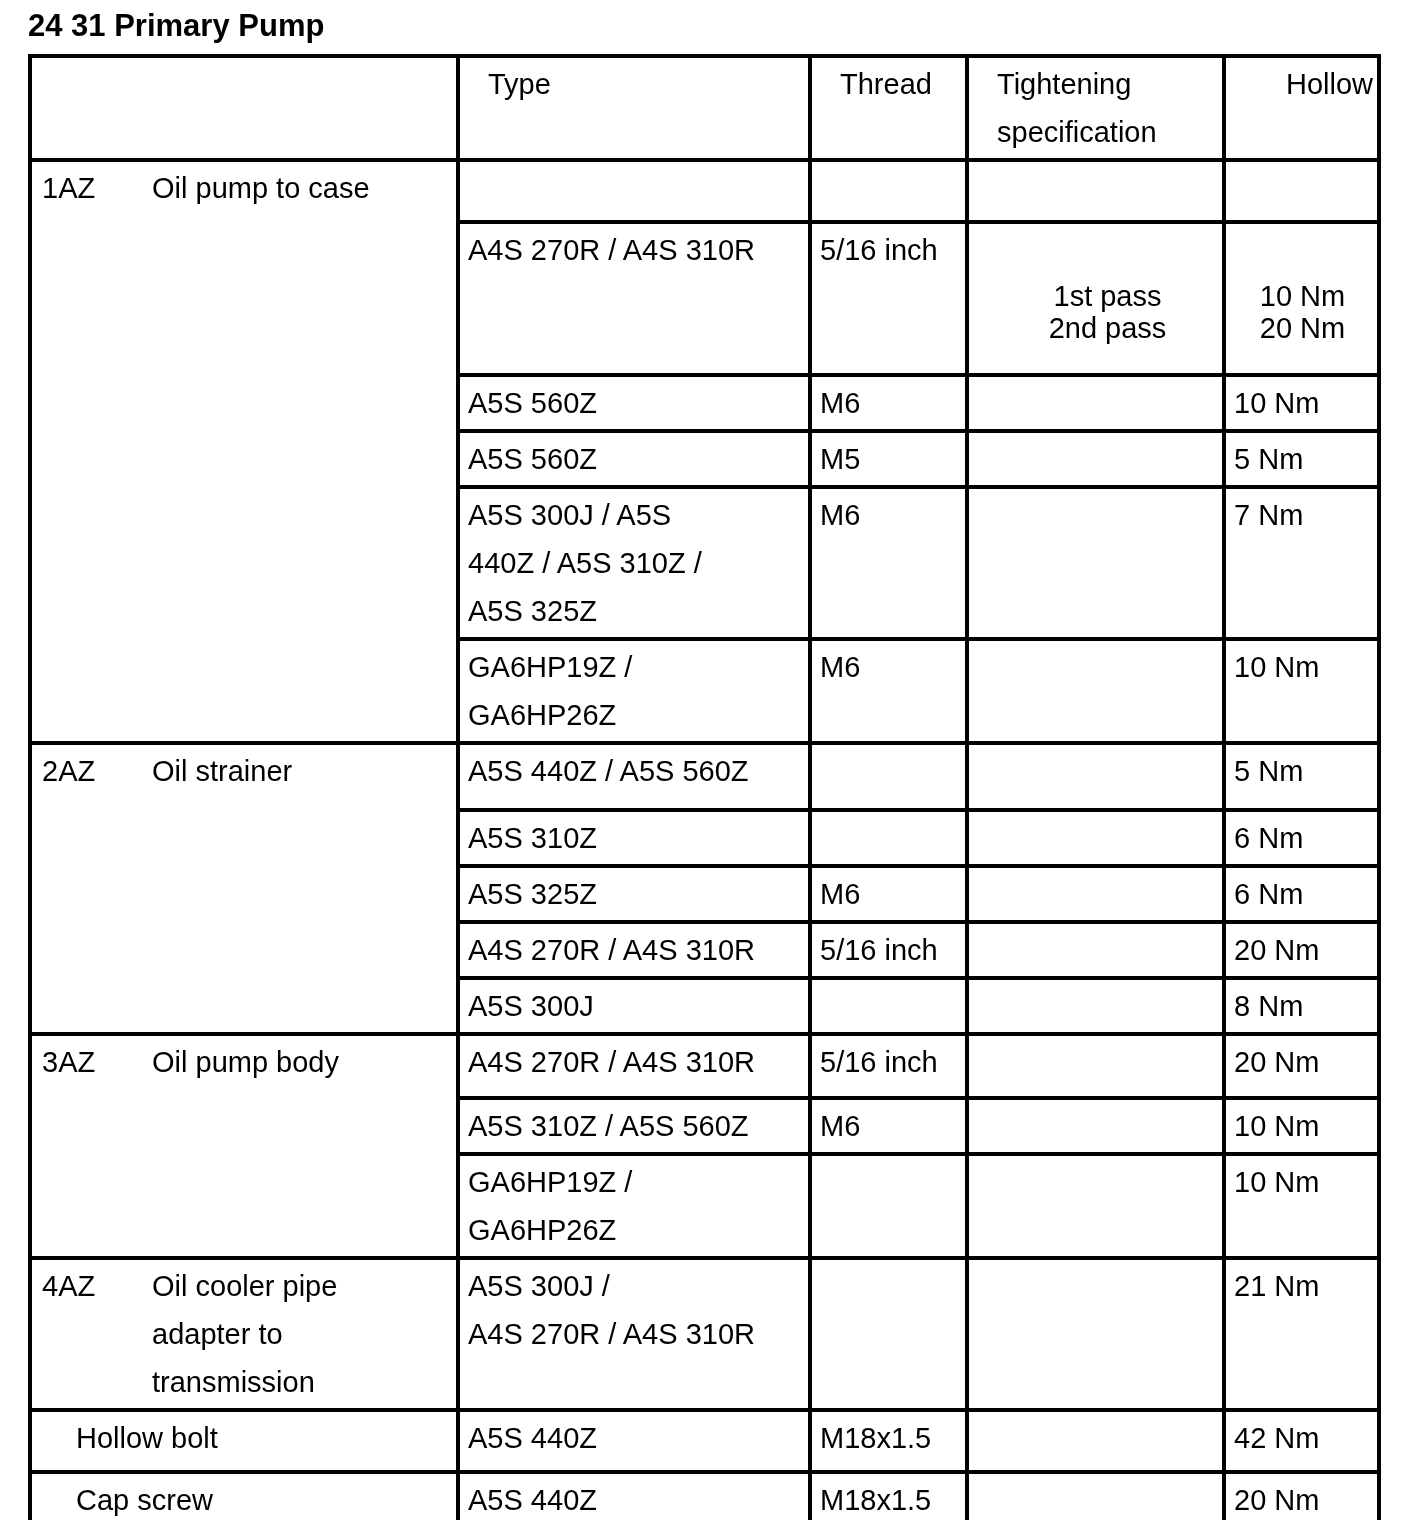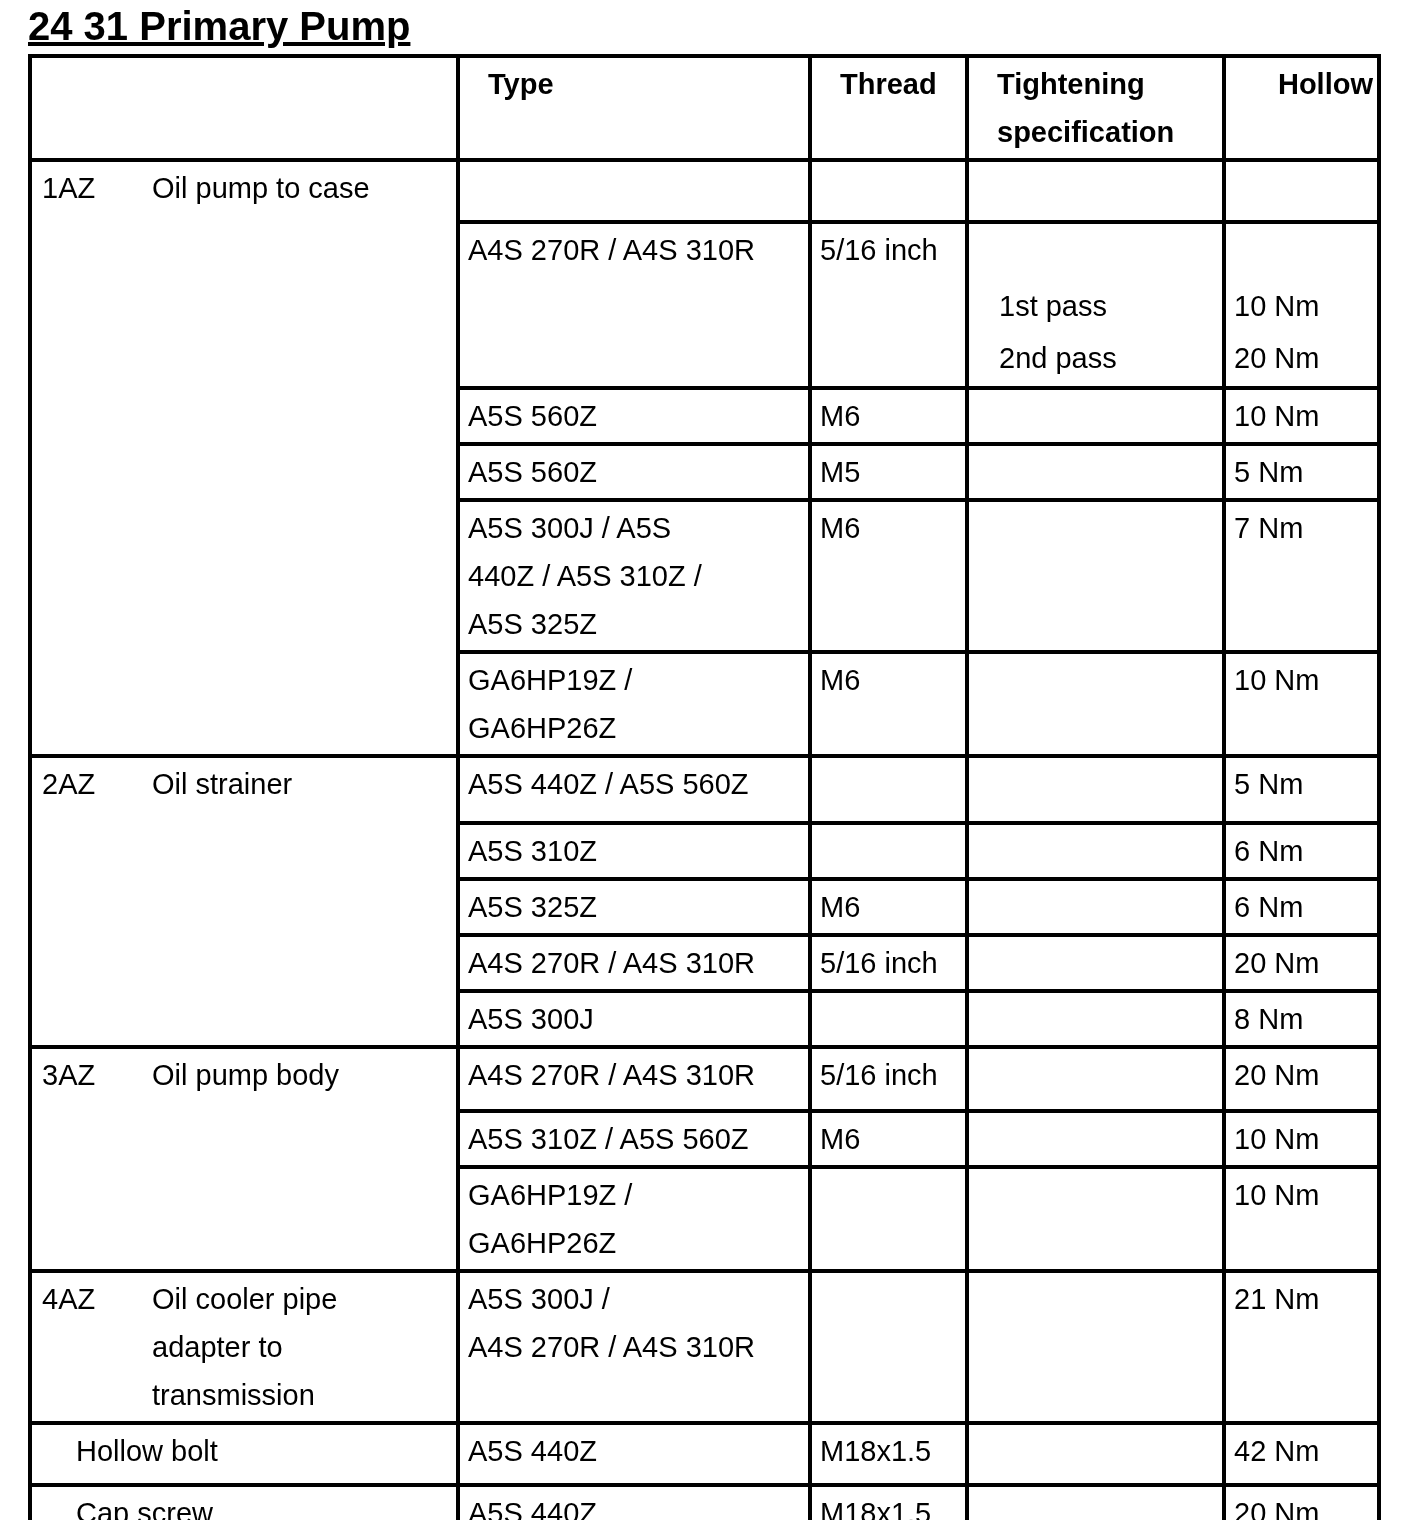--- a/index.html
+++ b/index.html
@@ -13,25 +13,24 @@
     position: relative;
     width: 1408px;
     height: 1520px;
     background: #ffffff;
     overflow: hidden;
   }
   .title {
     position: absolute;
     left: 28px;
     top: 4px;
-    font-size: 40px;
+    font-size: 31px;
     font-weight: bold;
     line-height: 44px;
     white-space: nowrap;
-    text-decoration: underline;
   }
   table.spec-table {
     position: absolute;
     left: 28px;
     top: 54px;
     border-collapse: collapse;
     table-layout: fixed;
     width: 1349px;
   }
   .spec-table td, .spec-table th {
@@ -39,33 +38,33 @@
     vertical-align: top;
     font-size: 29px;
     line-height: 48px;
     padding: 2px 6px 2px 8px;
     overflow: hidden;
     text-align: left;
     font-weight: normal;
     word-wrap: break-word;
   }
   .spec-table th {
-    font-weight: bold;
+    font-weight: normal;
     padding-left: 28px;
   }
   .spec-table th.measure-h {
     text-align: right;
     padding-left: 4px;
     padding-right: 4px;
   }
   td.type, td.spec, td.meas, .lbl {
     white-space: pre-line;
   }
   td.spec { padding-left: 30px; }
-  td.two  { padding-top: 56px; line-height: 52px; }
+  td.two  { padding-top: 56px; line-height: 32px; text-align: center; }
   td.grp  { padding-left: 10px; }
   td.grp .g { display: flex; align-items: flex-start; gap: 22px; }
   td.grp .code { display: inline-block; flex: 0 0 auto; width: 88px; }
   td.grp.indent { padding-left: 44px; }
 </style>
 </head>
 <body>
 
 <div class="page">
 

